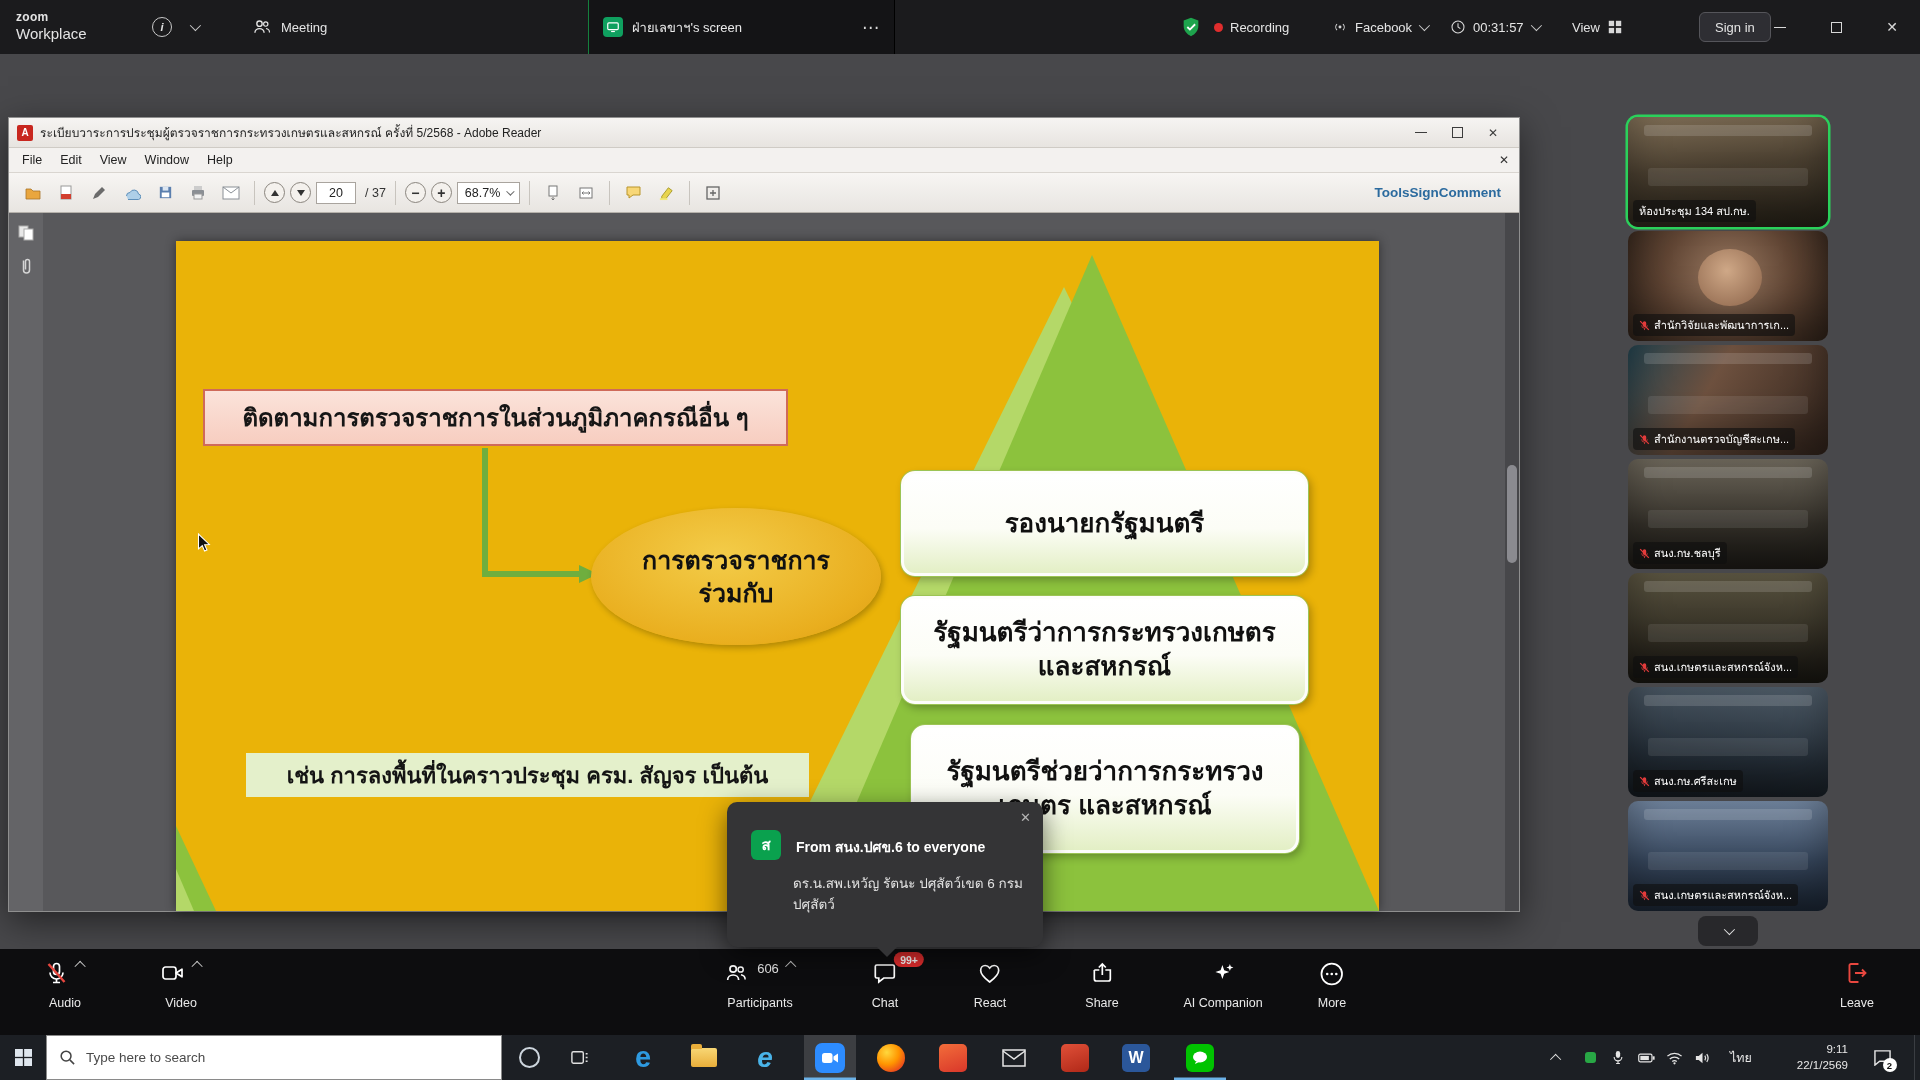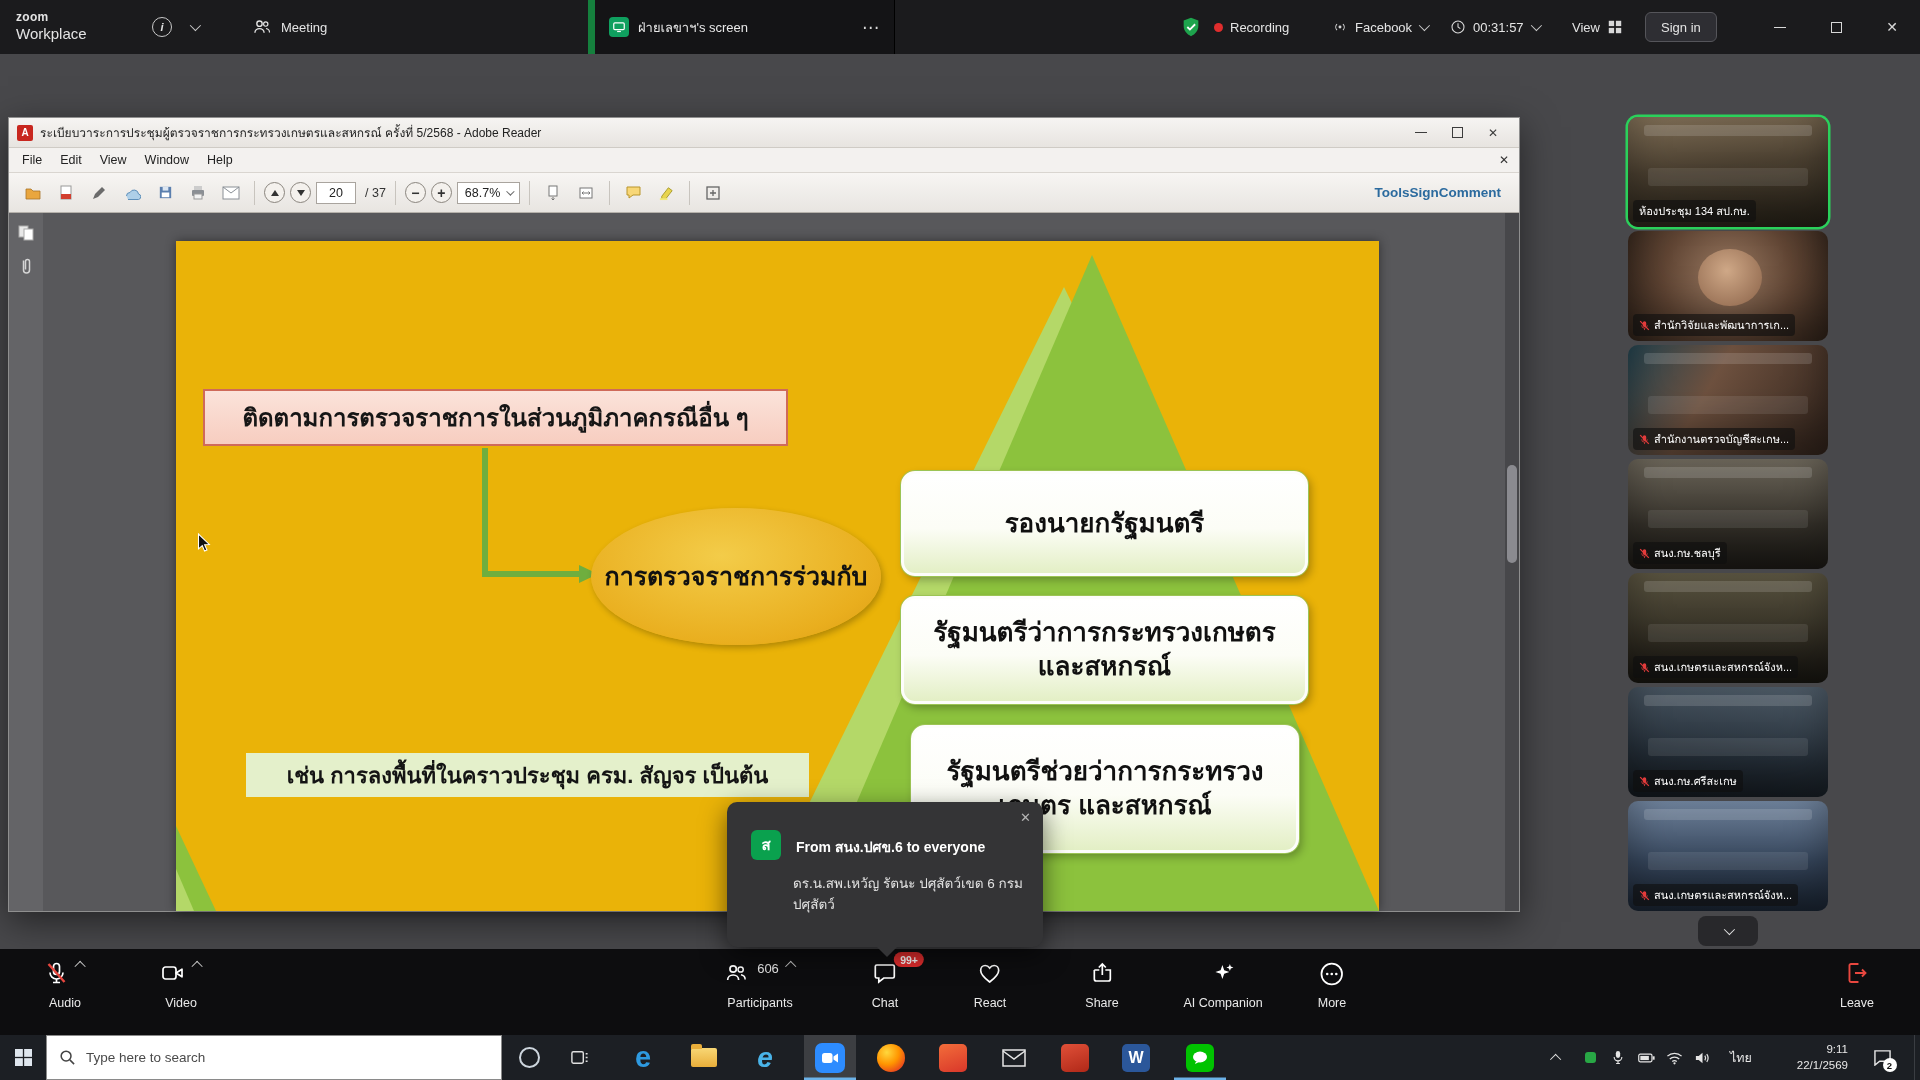--- a/index.html
+++ b/index.html
@@ -11,21 +11,21 @@
 
 .ztb{position:absolute;left:0;top:0;width:1920px;height:54px;background:#1b1b1d;color:#e9e9e9;z-index:60}
 .ti{position:absolute;top:0;height:54px;display:flex;align-items:center;gap:7px;font-size:13px;color:#e4e4e4}
 .zlogo{line-height:1.15}
 .zlogo .l1{font-size:12px;font-weight:bold;letter-spacing:.3px}
 .zlogo .l2{font-size:15px}
 .infoc{width:20px;height:20px;border:1.6px solid #c9c9c9;border-radius:50%;display:flex;align-items:center;justify-content:center;font-size:11px;font-style:italic;font-weight:bold}
 .chv{display:inline-block;width:8px;height:8px;border-right:1.7px solid #c9c9c9;border-bottom:1.7px solid #c9c9c9}
 .chv.down{transform:rotate(45deg) translateY(-2px)}
 .chv.up{transform:rotate(-135deg) translateY(-2px)}
-.tabscreen{position:absolute;left:588px;top:0;width:307px;height:54px;background:#141416;border-left:7px solid #15803d;border-right:1px solid #000;display:flex;align-items:center;gap:9px;padding:0 14px;font-size:13px}
+.tabscreen{position:absolute;left:588px;top:0;width:307px;height:54px;background:#141416;border-left:1px solid #15803d;border-right:1px solid #000;display:flex;align-items:center;gap:9px;padding:0 14px;font-size:13px}
 .scrico{width:20px;height:20px;border-radius:4px;background:#0fa05f;display:flex;align-items:center;justify-content:center}
 .dots{position:absolute;right:14px;font-size:17px;letter-spacing:1px;color:#d8d8d8}
 .rdot{width:9px;height:9px;border-radius:50%;background:#e02d2d}
 .signin{height:30px;padding:0 15px;display:flex;align-items:center;background:#2e2e33;border:1px solid #55555a;border-radius:6px;font-size:13px}
 .wbtn{position:absolute;top:0;width:56px;height:54px;display:flex;align-items:center;justify-content:center;color:#d8d8d8;font-size:14px}
 .maxsq{width:11px;height:11px;border:1.5px solid #d8d8d8}
 .minln{width:12px;height:0;border-top:1.7px solid #d8d8d8}
 
 
 .adobe{position:absolute;left:8px;top:117px;width:1512px;height:795px;background:#e9e7e4;border:1px solid #8f8f8f;box-shadow:0 10px 34px rgba(0,0,0,.5);z-index:10}
@@ -45,21 +45,21 @@
 .zbox{height:22px;border:1px solid #a9a49e;background:#fff;display:flex;align-items:center;gap:6px;padding:0 7px;font-size:12.5px;color:#222}
 .alinks{position:absolute;right:18px;display:flex;font-size:13.5px;font-weight:600;color:#2b6a9e}
 .acontent{position:relative;height:698px;background:#58585b}
 .arail{position:absolute;left:0;top:0;width:34px;height:100%;background:#646467;display:flex;flex-direction:column;align-items:center;gap:14px;padding-top:10px}
 .apage{position:absolute;left:167px;top:28px;width:1203px;height:670px;background:#eab308;box-shadow:0 0 10px rgba(0,0,0,.45)}
 .ascroll{position:absolute;right:0;top:0;width:14px;height:100%;background:#47474a}
 .athumb{position:absolute;left:2px;top:252px;width:10px;height:98px;border-radius:5px;background:#8b8b90}
 
 
 .callout{position:absolute;left:27px;top:148px;width:585px;height:57px;background:linear-gradient(180deg,#fbe3da,#f7cdc0);border:2px solid #cf6a5a;display:flex;align-items:center;justify-content:center;font-size:24px;font-weight:bold;color:#161616;white-space:nowrap}
-.ellipse{position:absolute;left:415px;top:267px;width:290px;height:137px;border-radius:50%;background:radial-gradient(ellipse at 45% 35%,#f3cc49,#e9ae1e 70%,#d99a14);display:flex;flex-direction:row;align-items:center;justify-content:center;font-size:25px;font-weight:bold;color:#111;box-shadow:2px 3px 6px rgba(0,0,0,.25);line-height:1.3}
+.ellipse{position:absolute;left:415px;top:267px;width:290px;height:137px;border-radius:50%;background:radial-gradient(ellipse at 45% 35%,#f3cc49,#e9ae1e 70%,#d99a14);display:flex;flex-direction:column;align-items:center;justify-content:center;font-size:25px;font-weight:bold;color:#111;box-shadow:2px 3px 6px rgba(0,0,0,.25);line-height:1.3}
 .pbox{position:absolute;left:725px;width:407px;background:linear-gradient(180deg,#ffffff 0%,#fcfdf6 55%,#e3efc5 100%);border:3px solid #fdfdfb;border-radius:14px;box-shadow:0 0 0 1px #9cc455,3px 4px 8px rgba(0,0,0,.28);display:flex;align-items:center;justify-content:center;text-align:center;font-weight:bold;font-size:26px;color:#101010;line-height:1.3;padding:6px 16px}
 .note{position:absolute;left:70px;top:512px;width:563px;height:44px;background:#e4f0cb;display:flex;align-items:center;justify-content:center;font-size:22px;font-weight:bold;color:#141414;white-space:nowrap}
 
 
 .chatpop{position:absolute;left:727px;top:802px;width:316px;height:145px;background:#343436;border-radius:10px;box-shadow:0 8px 26px rgba(0,0,0,.55);color:#fff;z-index:55}
 .chatpop .ptr{position:absolute;bottom:-10px;left:150px;width:0;height:0;border-left:10px solid transparent;border-right:10px solid transparent;border-top:10px solid #343436}
 .cavatar{position:absolute;left:24px;top:28px;width:30px;height:30px;border-radius:6px;background:#0aa14e;display:flex;align-items:center;justify-content:center;font-size:15px;font-weight:bold;color:#fff}
 .ctitle{position:absolute;left:69px;top:34px;font-size:14px;font-weight:bold}
 .cclose{position:absolute;right:12px;top:8px;color:#b5b5b5;font-size:13px}
 .cmsg{position:absolute;left:66px;top:72px;width:236px;font-size:13.5px;color:#e2e2e2;line-height:1.55}
@@ -178,21 +178,21 @@
     </div>
     <div class="ti" style="left:1572px">
       <span>View</span>
       <svg width="16" height="16" viewBox="0 0 18 18">
           <rect x="2" y="2" width="6" height="6" fill="#d8d8d8"></rect>
           <rect x="10" y="2" width="6" height="6" fill="#d8d8d8"></rect>
           <rect x="2" y="10" width="6" height="6" fill="#d8d8d8"></rect>
           <rect x="10" y="10" width="6" height="6" fill="#d8d8d8"></rect>
         </svg>
     </div>
-    <div class="ti" style="left:1645px">
+    <div class="ti" style="left:1699px">
       <span class="signin">Sign in</span>
     </div>
     <div class="wbtn" style="left:1752px">
         <span class="minln"></span>
       </div>
     <div class="wbtn" style="left:1808px">
         <span class="maxsq"></span>
       </div>
     <div class="wbtn" style="left:1864px">✕</div>
   </div>

